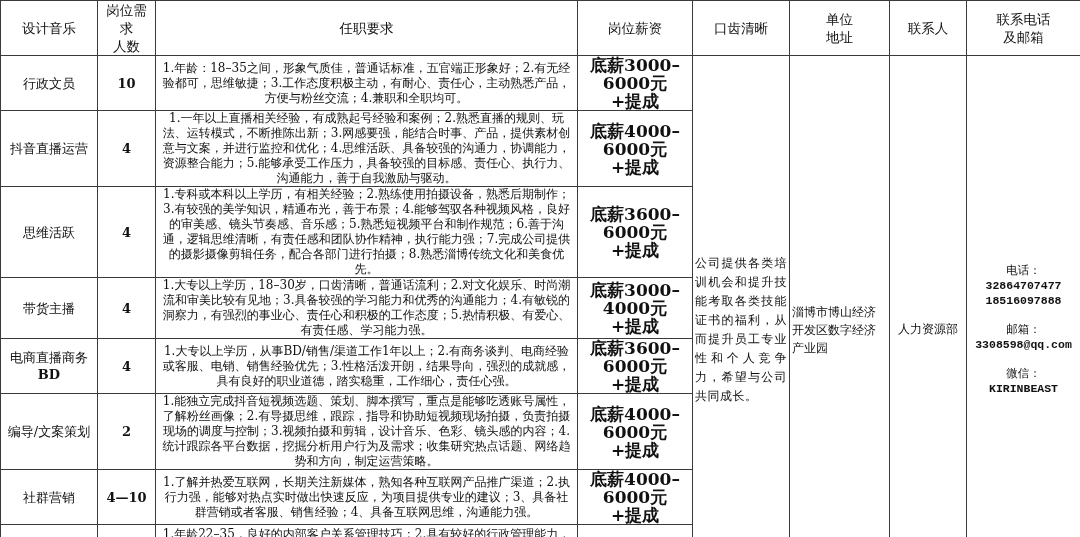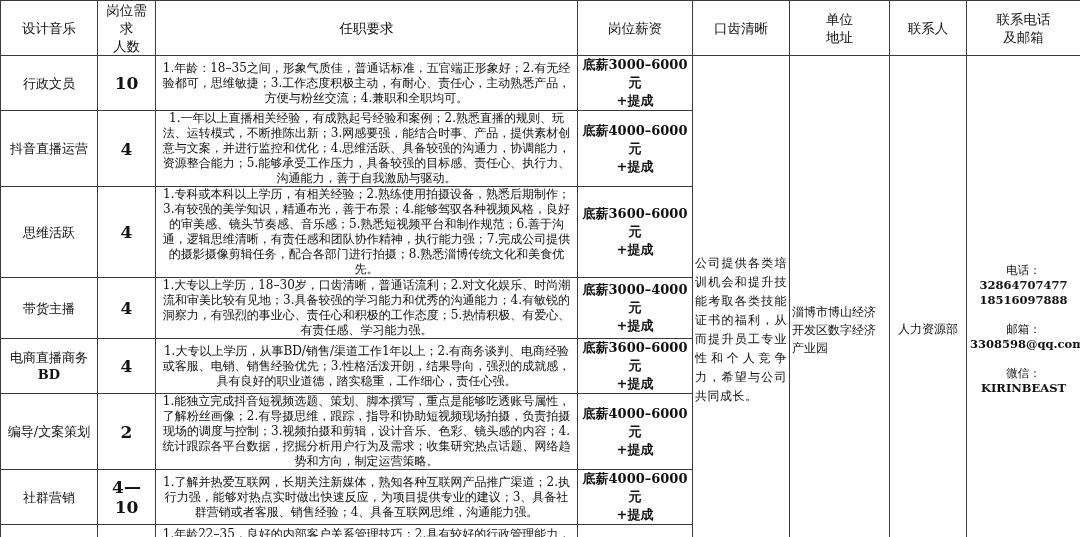--- a/index.html
+++ b/index.html
@@ -18,41 +18,41 @@
     vertical-align: middle;
     padding: 0 3px;
     overflow: hidden;
   }
   table.jobs th {
     font-weight: normal;
     font-size: 13.5px;
     line-height: 18px;
   }
   .name { font-size: 13px; line-height: 17px; }
-  .count { font-size: 17px; font-weight: bold; }
+  .count { font-size: 13px; font-weight: bold; }
   .req { font-size: 12px; line-height: 15px; padding: 0 4px; }
-  .salary { font-size: 13px; line-height: 18px; }
+  .salary { font-size: 17px; line-height: 18px; }
   .salary b { font-weight: bold; }
   .benefits {
     text-align: justify !important;
     text-align-last: left;
     font-size: 12px;
     line-height: 19px;
     padding: 0 2px !important;
     letter-spacing: 0.5px;
   }
   .addr {
     text-align: left !important;
     font-size: 12px;
     line-height: 18px;
     padding: 0 2px !important;
   }
   .contact-person { font-size: 12px; }
   .contact { font-size: 11.5px; line-height: 15px; }
-  .contact .blk { display: block; }
+  .contact .blk { display: block; font-family: Liberation Mono, monospace; }
   .contact .gap { height: 14px; display: block; }
   .contact b { font-weight: bold; }
 </style>
 </head>
 <body>
 
 <table class="jobs">
   <colgroup>
     <col style="width:97px">
     <col style="width:58px">

